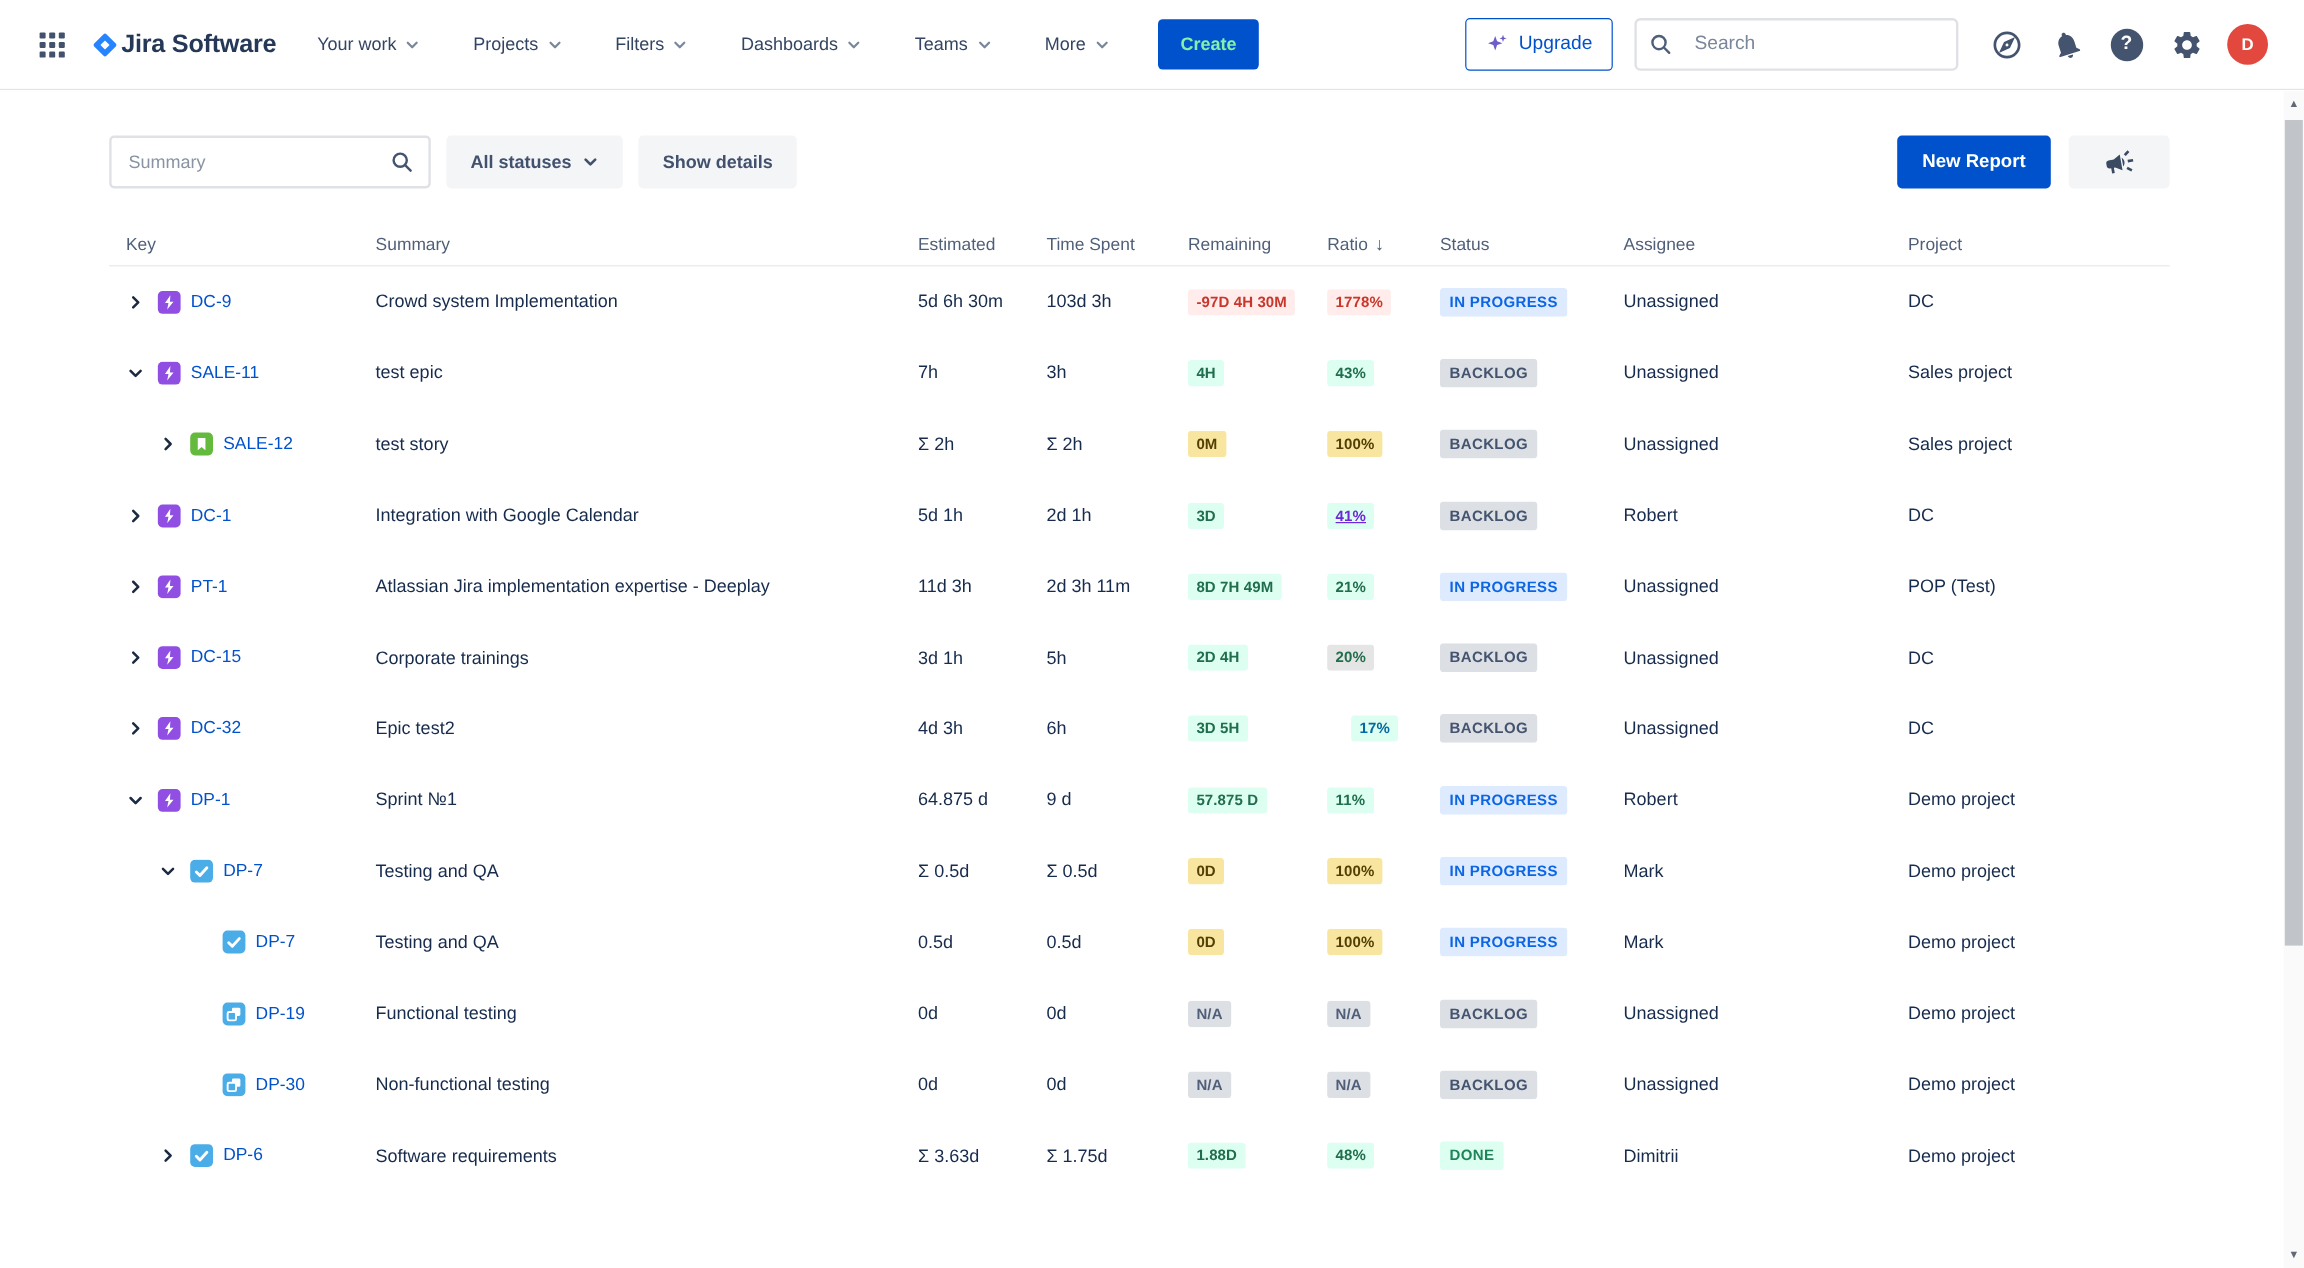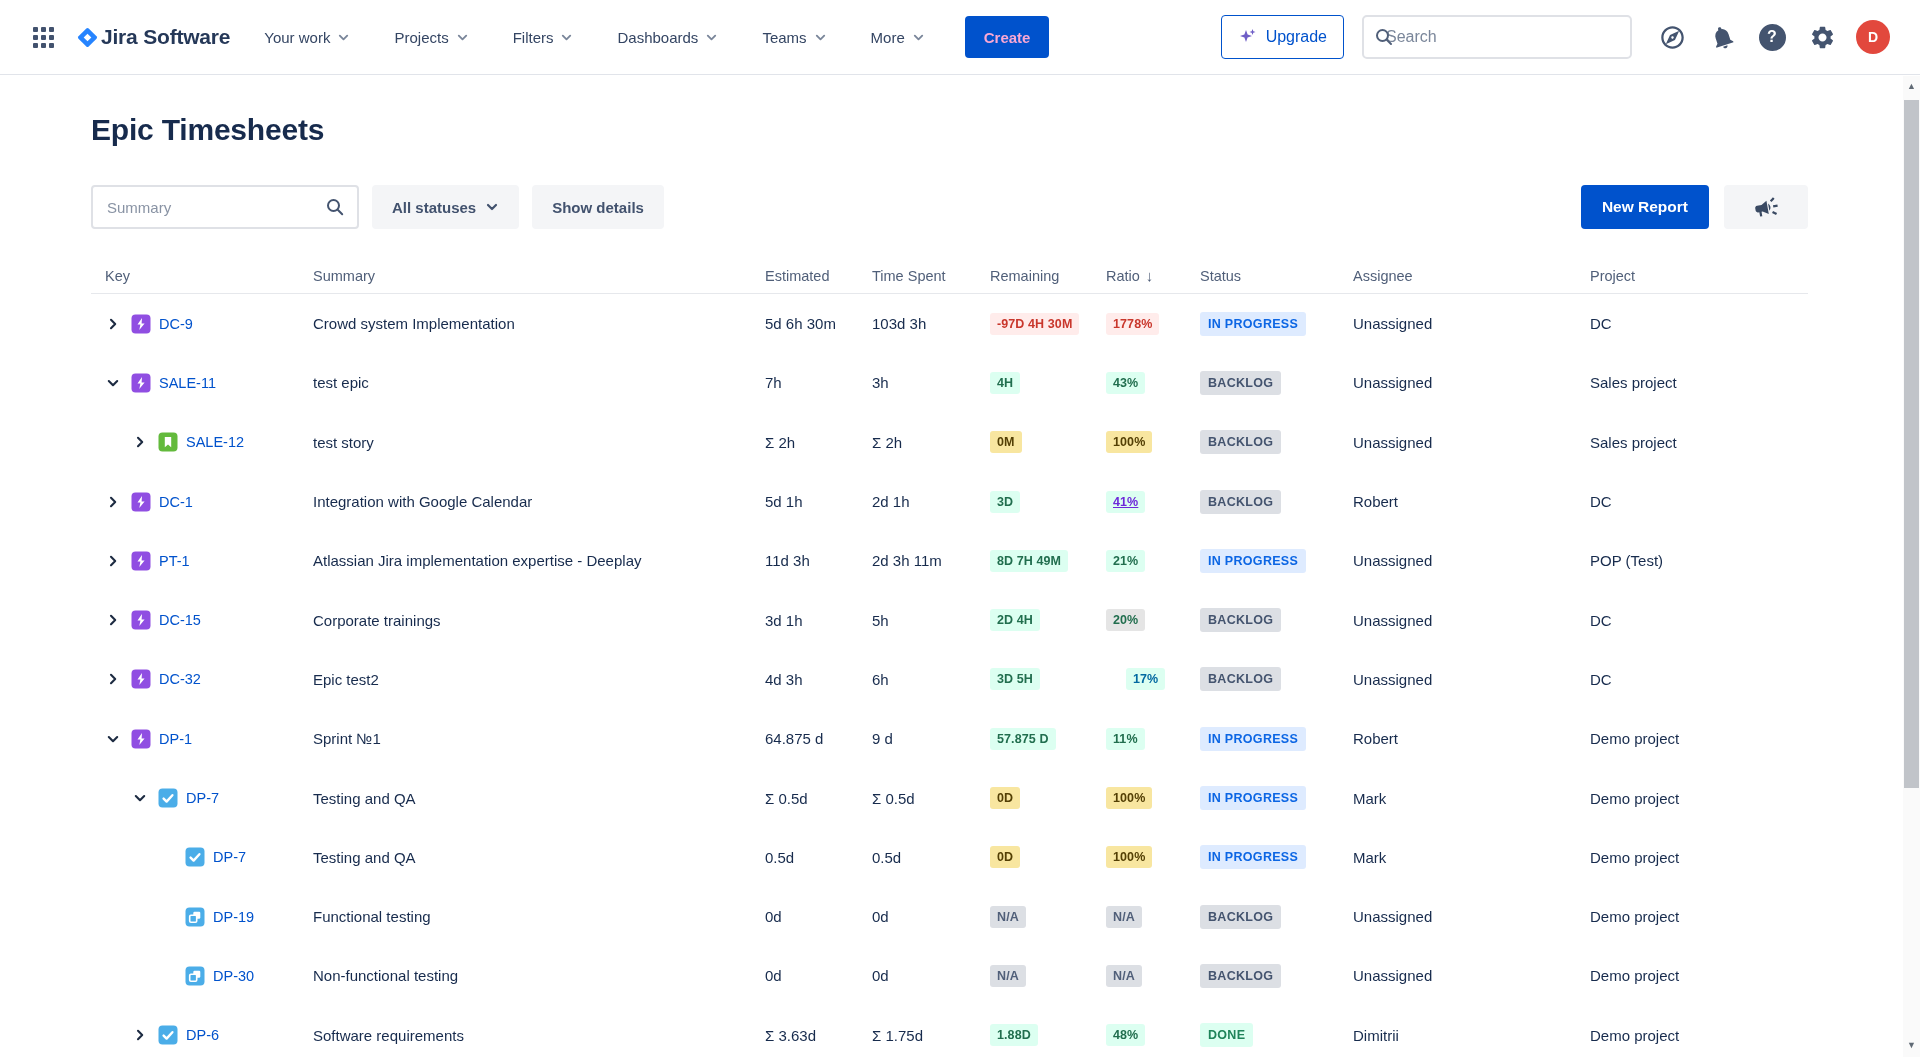--- a/index.html
+++ b/index.html
@@ -13,29 +13,29 @@
     border-bottom:1px solid #E1E4EA;background:#fff;}
   .appswitch{width:34px;height:34px;border:none;background:transparent;cursor:pointer;
     display:flex;align-items:center;justify-content:center;margin-right:14px;}
   .grid-icon{display:grid;grid-template-columns:repeat(3,5px);grid-template-rows:repeat(3,5px);gap:3px;}
   .grid-icon i{background:#42526E;border-radius:1px;}
   .logo{display:flex;align-items:center;gap:0;margin-right:34px;cursor:pointer;}
   .logo-text{font-size:21px;font-weight:700;color:#253858;letter-spacing:-0.2px;}
   .nav-items{display:flex;align-items:center;gap:44px;margin-right:40px;}
   .nav-item{display:flex;align-items:center;gap:7px;font-size:15px;font-weight:500;
     color:#344563;cursor:pointer;white-space:nowrap;}
-  .btn-create{height:42px;padding:0 19px;background:var(--brand);color:#f9a8d4;border:none;
+  .btn-create{height:42px;padding:0 19px;background:var(--brand);color:#86efac;border:none;
     border-radius:4px;font-size:15px;font-weight:600;cursor:pointer;font-family:inherit;}
   .nav-right{margin-left:auto;display:flex;align-items:center;gap:18px;}
   .btn-upgrade{height:44px;padding:0 16px;background:#fff;border:1px solid var(--brand);
     border-radius:4px;color:var(--brand);font-size:16px;font-weight:500;display:flex;
     align-items:center;gap:8px;cursor:pointer;font-family:inherit;}
   .nav-search{position:relative;width:270px;height:44px;margin-right:6px;}
   .nav-search input{width:100%;height:100%;border:2px solid #DFE1E6;border-radius:5px;
-    padding:0 12px 0 22px;font-size:16px;font-family:inherit;color:#172B4D;outline:none;}
+    padding:0 12px 0 48px;font-size:16px;font-family:inherit;color:#172B4D;outline:none;}
   .nav-search input::placeholder{color:#7A869A;}
   .nav-search .mag{position:absolute;left:12px;top:12px;}
   .icon-btn{width:32px;height:32px;border:none;background:transparent;cursor:pointer;
     display:flex;align-items:center;justify-content:center;}
   .help-circle{width:27px;height:27px;border-radius:50%;background:#44546F;color:#fff;
     display:flex;align-items:center;justify-content:center;font-weight:700;font-size:16px;}
   .help-circle::after{content:"?";}
   .avatar{width:34px;height:34px;border-radius:50%;background:var(--avatar-bg);color:#fff;
     display:flex;align-items:center;justify-content:center;font-size:14px;font-weight:700;cursor:pointer;}
 
@@ -186,21 +186,20 @@
             <path fill="#44546F" d="M19.14 12.94c.04-.3.06-.61.06-.94 0-.32-.02-.64-.07-.94l2.03-1.58c.18-.14.23-.41.12-.61l-1.92-3.32c-.12-.22-.37-.29-.59-.22l-2.39.96c-.5-.38-1.03-.7-1.62-.94l-.36-2.54c-.04-.24-.24-.41-.48-.41h-3.84c-.24 0-.43.17-.47.41l-.36 2.54c-.59.24-1.13.57-1.62.94l-2.39-.96c-.22-.08-.47 0-.59.22L2.74 8.87c-.12.21-.08.47.12.61l2.03 1.58c-.05.3-.09.63-.09.94s.02.64.07.94l-2.03 1.58c-.18.14-.23.41-.12.61l1.92 3.32c.12.22.37.29.59.22l2.39-.96c.5.38 1.03.7 1.62.94l.36 2.54c.05.24.24.41.48.41h3.84c.24 0 .44-.17.47-.41l.36-2.54c.59-.24 1.13-.56 1.62-.94l2.39.96c.22.08.47 0 .59-.22l1.92-3.32c.12-.22.07-.47-.12-.61l-2.01-1.58zM12 15.6c-1.98 0-3.6-1.62-3.6-3.6s1.62-3.6 3.6-3.6 3.6 1.62 3.6 3.6-1.62 3.6-3.6 3.6z"></path>
           </svg>
       </button>
       <div class="avatar">
         <span>D</span>
       </div>
     </div>
   </header>
 
   <main class="main">
-    <h1 class="page-title">Epic Timesheets</h1>
 
     <div class="controls">
       <div class="filter-input">
         <input type="text" placeholder="Summary" style="">
         <svg class="mag" width="20" height="20" viewBox="0 0 20 20">
             <circle cx="8.5" cy="8.5" r="5.5" stroke="#44546F" stroke-width="2" fill="none"></circle>
             <path d="M13 13l4.2 4.2" stroke="#44546F" stroke-width="2" stroke-linecap="round"></path>
           </svg>
       </div>
       <button class="btn-soft btn-statuses">

